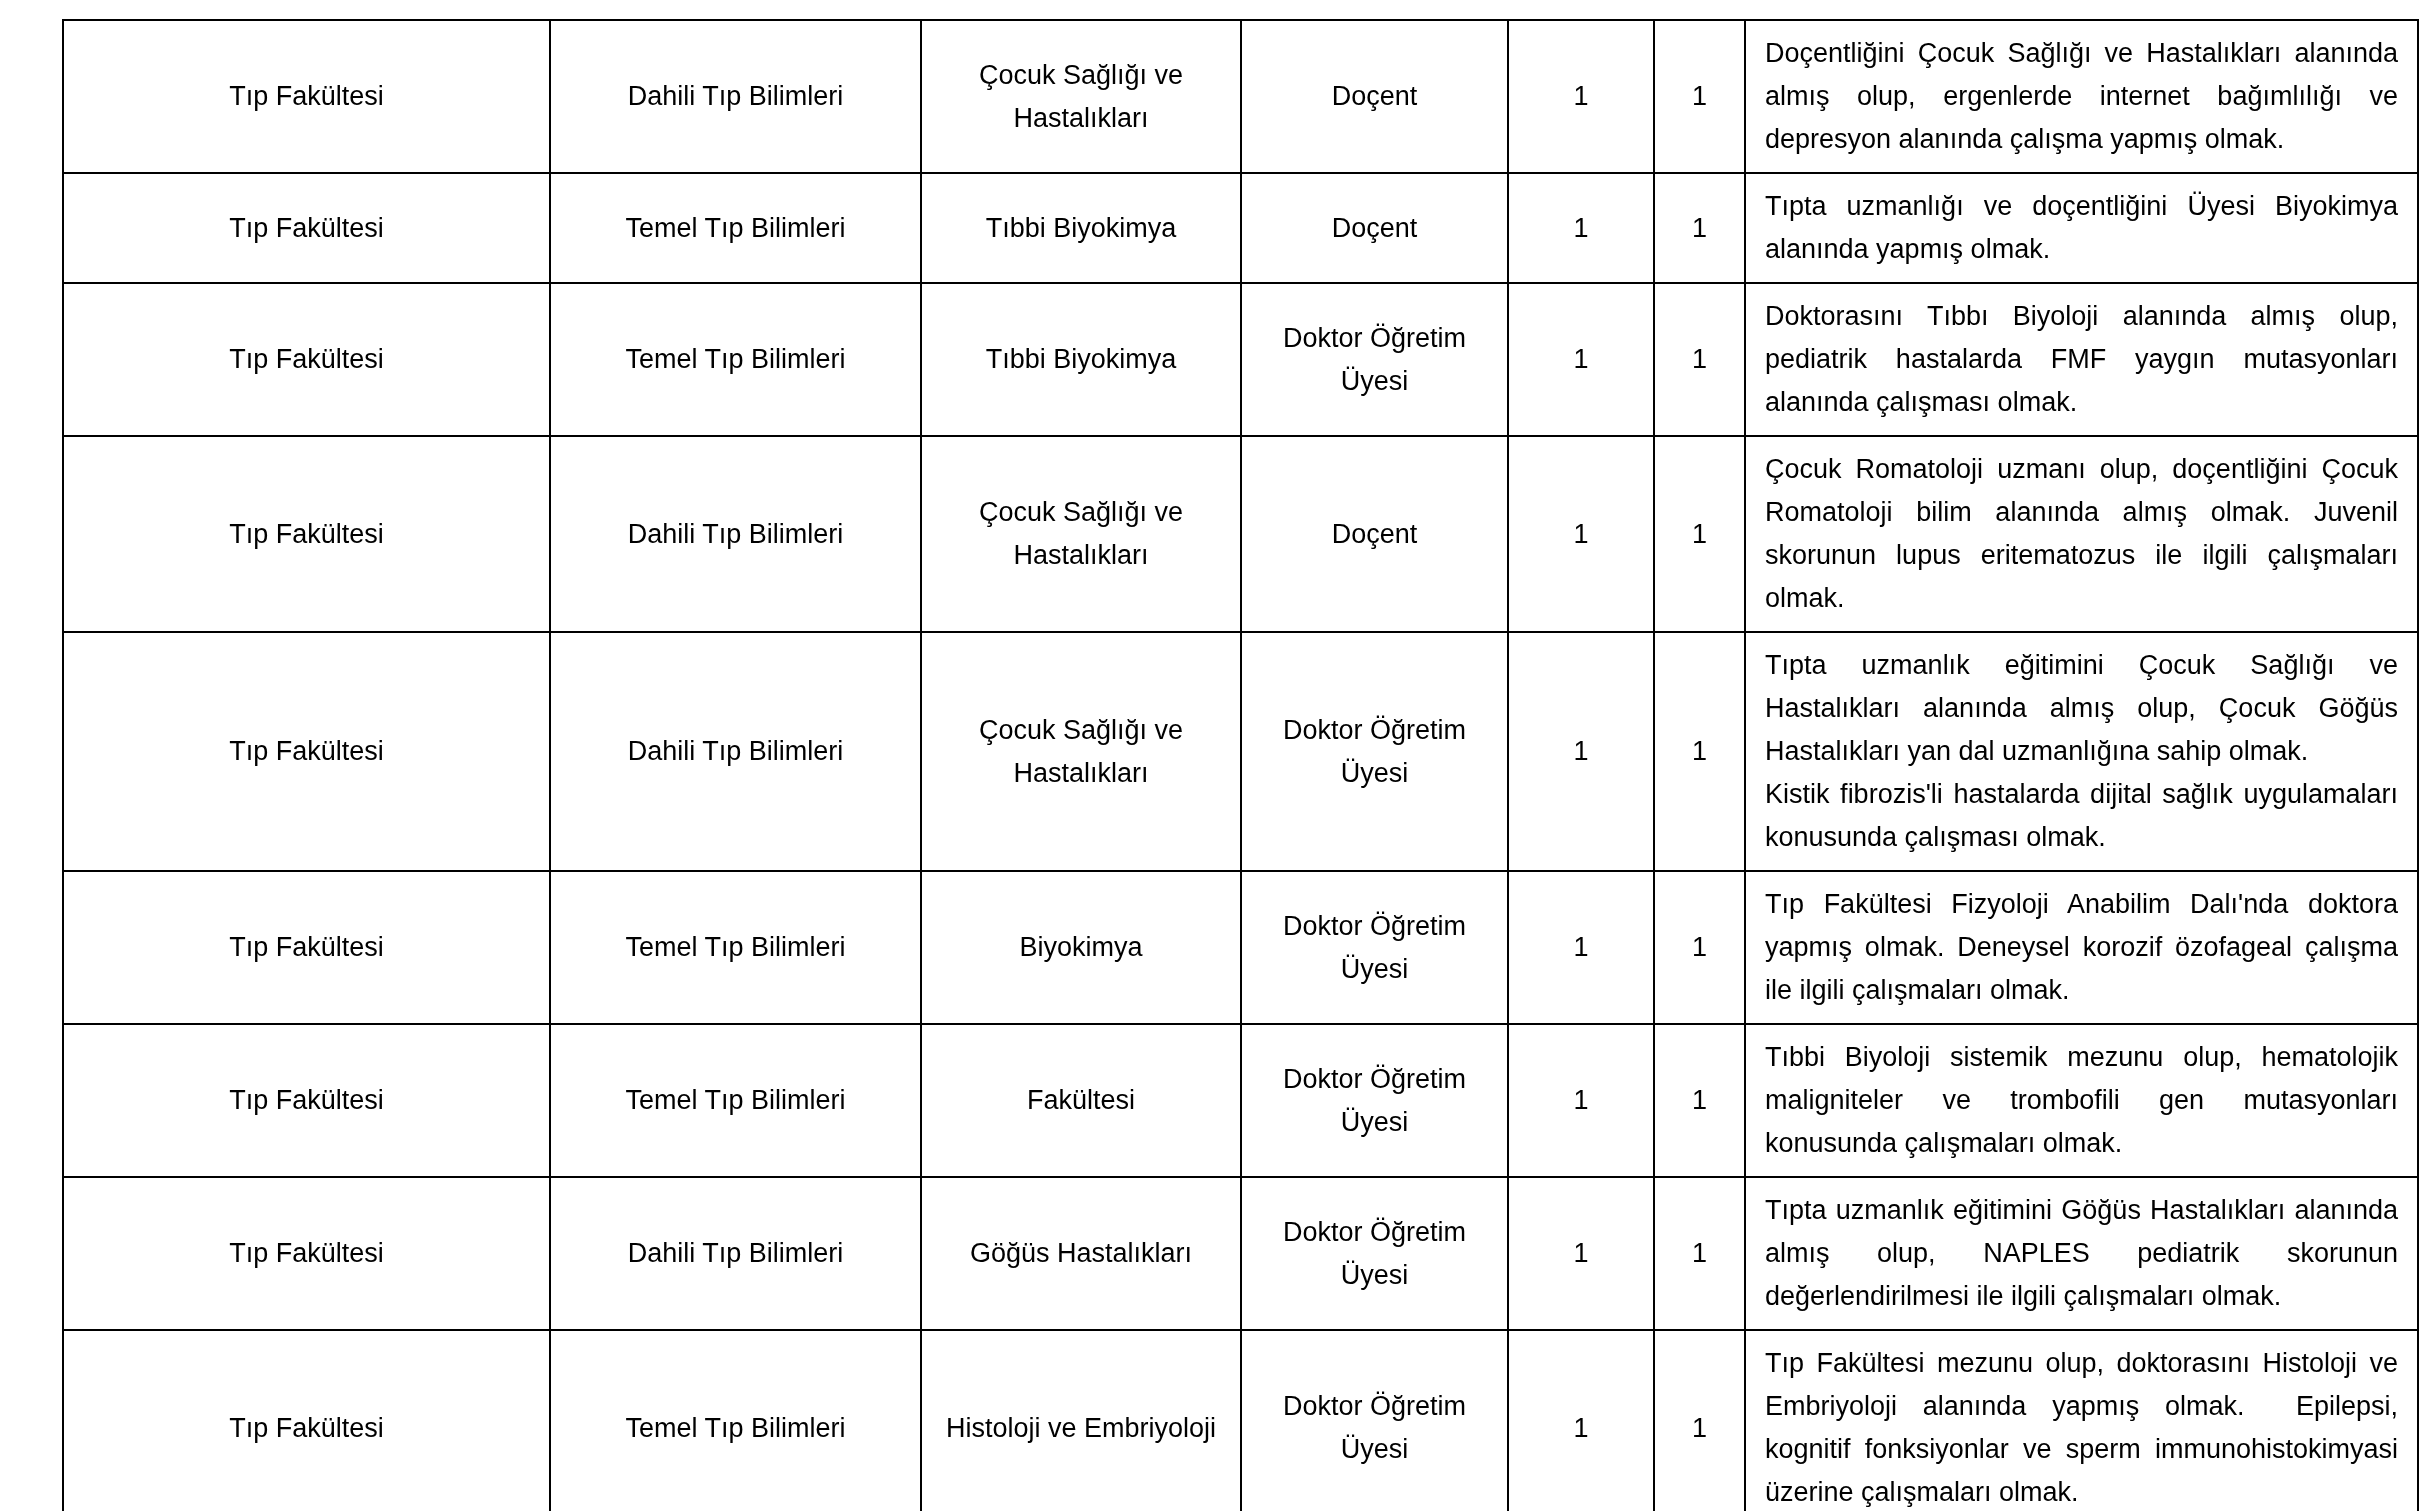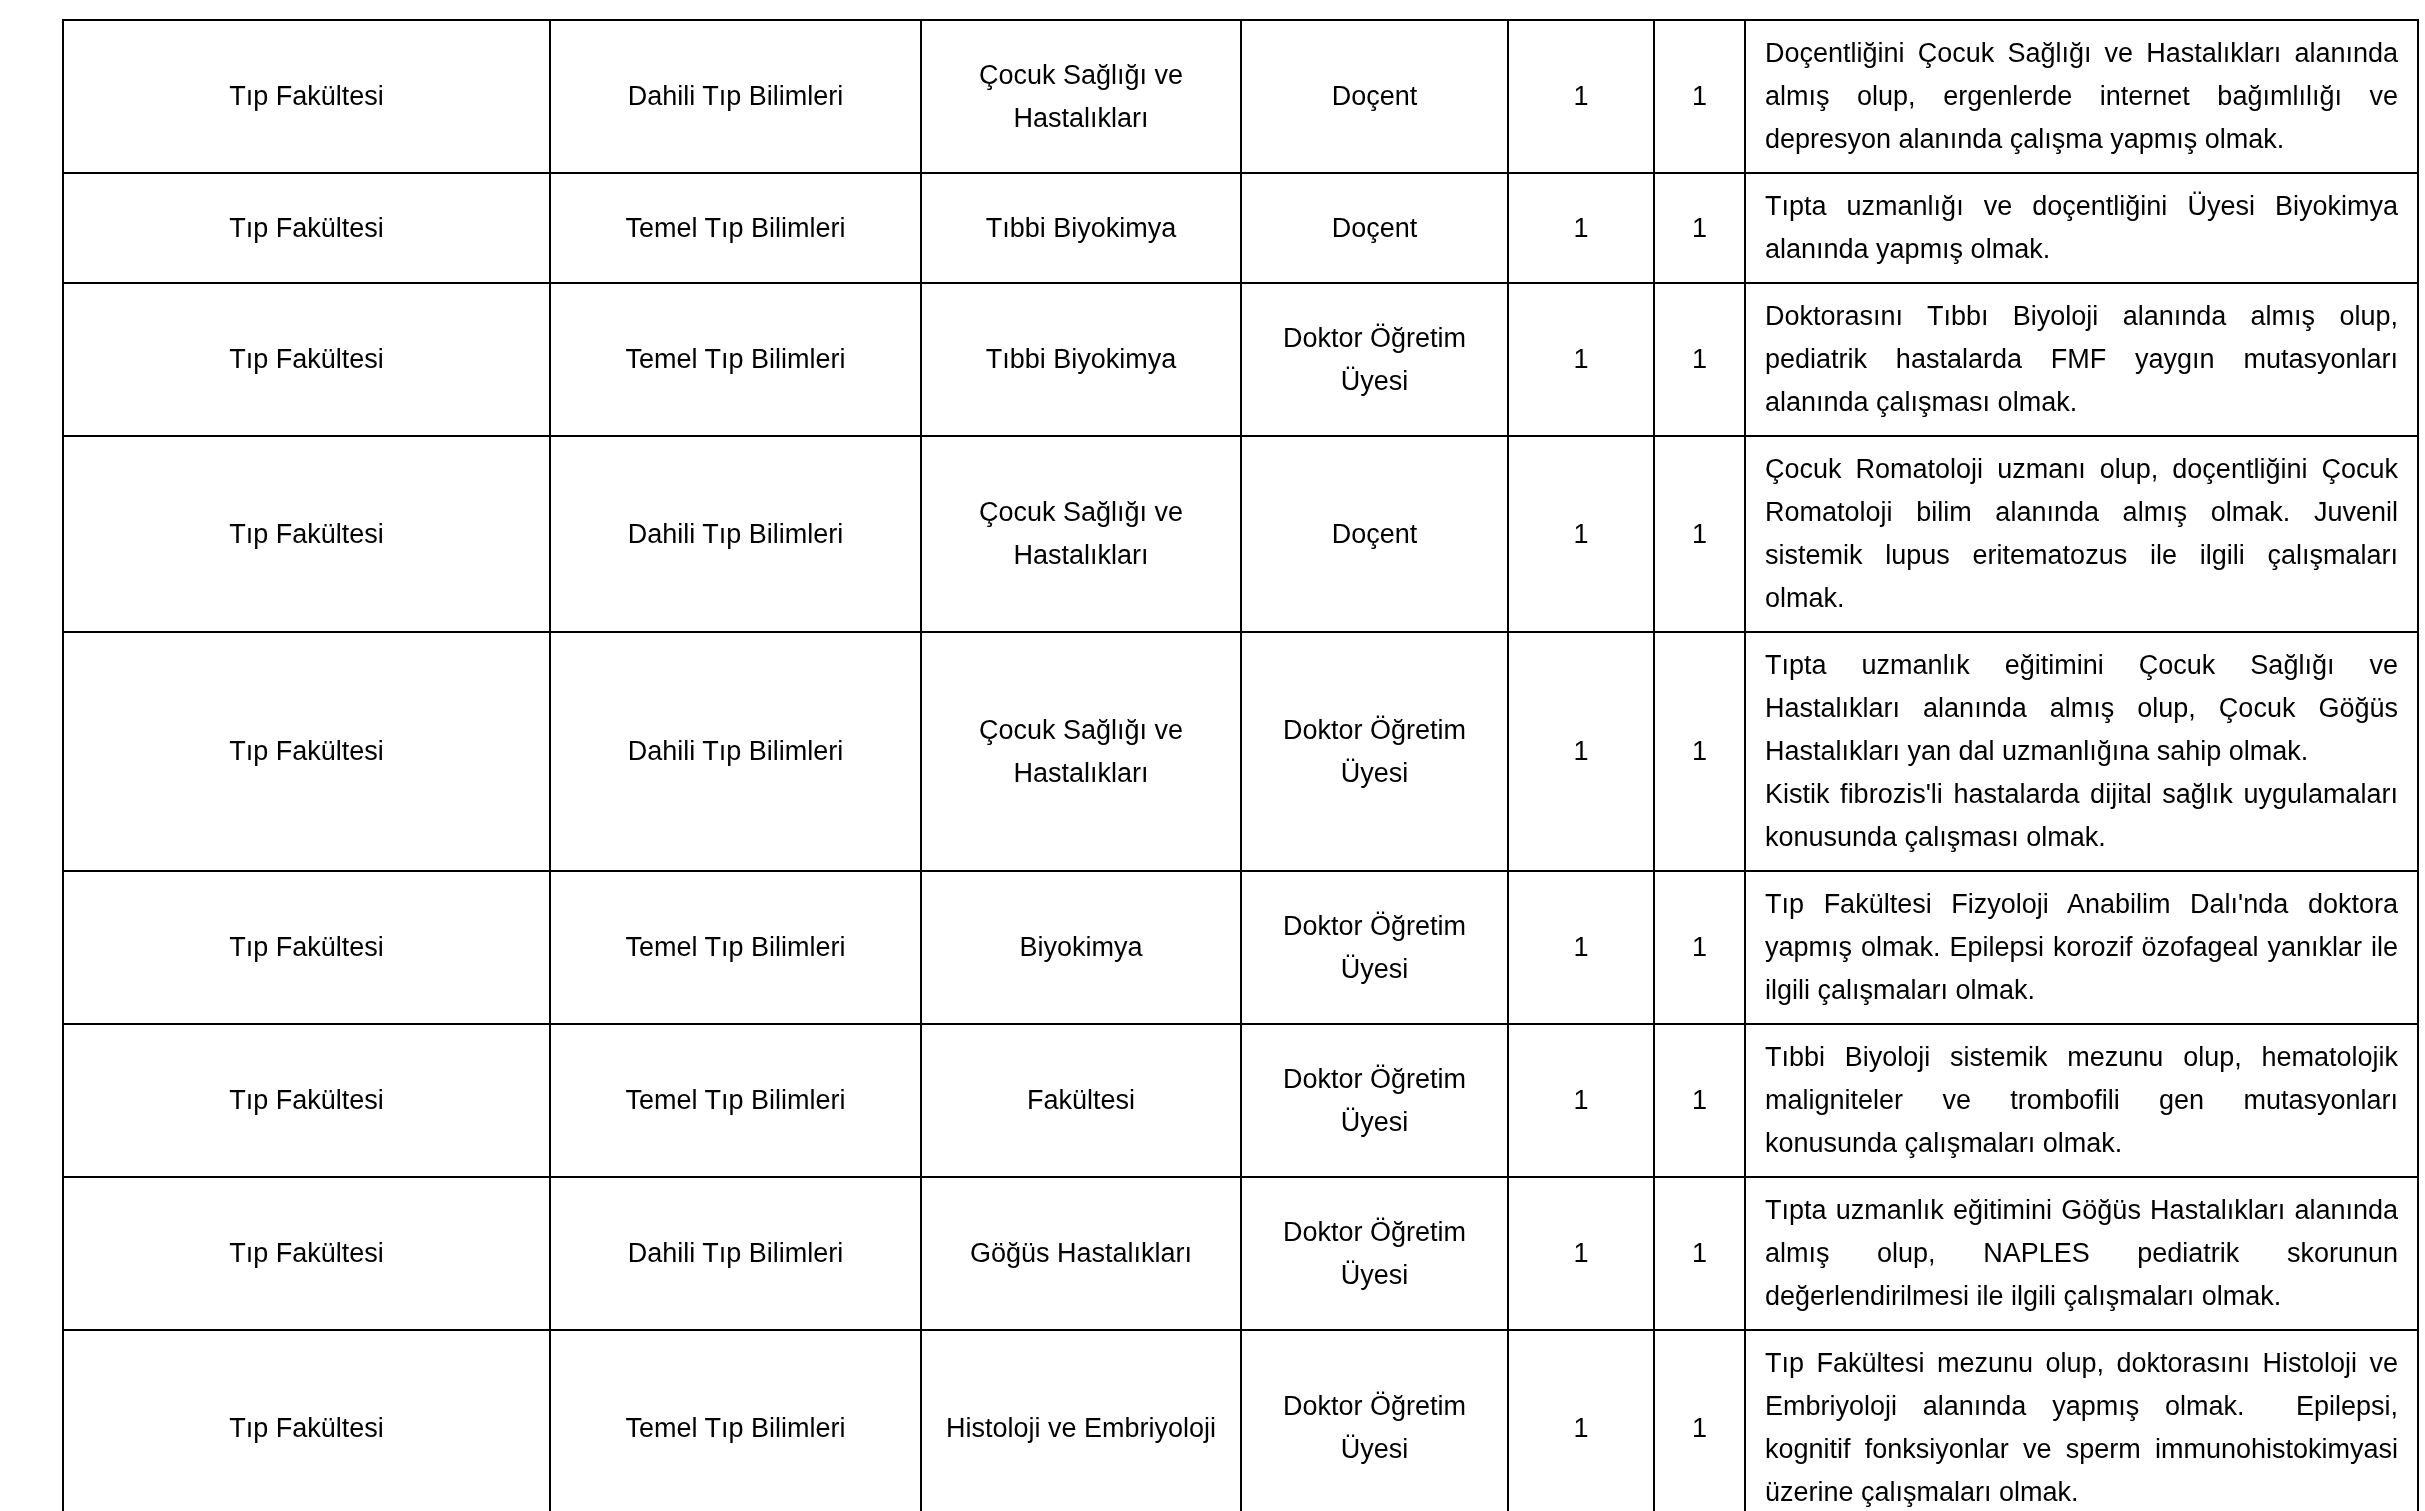--- a/index.html
+++ b/index.html
@@ -83,40 +83,40 @@
         <td class="center">1</td>
         <td class="desc">Doktorasını Tıbbı Biyoloji alanında almış olup, pediatrik hastalarda FMF yaygın mutasyonları alanında çalışması olmak.</td>
       </tr>
       <tr>
         <td class="center">Tıp Fakültesi</td>
         <td class="center">Dahili Tıp Bilimleri</td>
         <td class="center">Çocuk Sağlığı ve Hastalıkları</td>
         <td class="center">Doçent</td>
         <td class="center">1</td>
         <td class="center">1</td>
-        <td class="desc">Çocuk Romatoloji uzmanı olup, doçentliğini Çocuk Romatoloji bilim alanında almış olmak. Juvenil sistemik lupus eritematozus ile ilgili çalışmaları olmak.</td>
+        <td class="desc">Çocuk Romatoloji uzmanı olup, doçentliğini Çocuk Romatoloji bilim alanında almış olmak. Juvenil skorunun lupus eritematozus ile ilgili çalışmaları olmak.</td>
       </tr>
       <tr>
         <td class="center">Tıp Fakültesi</td>
         <td class="center">Dahili Tıp Bilimleri</td>
         <td class="center">Çocuk Sağlığı ve Hastalıkları</td>
         <td class="center">Doktor Öğretim Üyesi</td>
         <td class="center">1</td>
         <td class="center">1</td>
         <td class="desc">Tıpta uzmanlık eğitimini Çocuk Sağlığı ve Hastalıkları alanında almış olup, Çocuk Göğüs Hastalıkları yan dal uzmanlığına sahip olmak.
 Kistik fibrozis'li hastalarda dijital sağlık uygulamaları konusunda çalışması olmak.</td>
       </tr>
       <tr>
         <td class="center">Tıp Fakültesi</td>
         <td class="center">Temel Tıp Bilimleri</td>
         <td class="center">Biyokimya</td>
         <td class="center">Doktor Öğretim Üyesi</td>
         <td class="center">1</td>
         <td class="center">1</td>
-        <td class="desc">Tıp Fakültesi Fizyoloji Anabilim Dalı'nda doktora yapmış olmak. Epilepsi korozif özofageal yanıklar ile ilgili çalışmaları olmak.</td>
+        <td class="desc">Tıp Fakültesi Fizyoloji Anabilim Dalı'nda doktora yapmış olmak. Deneysel korozif özofageal çalışma ile ilgili çalışmaları olmak.</td>
       </tr>
       <tr>
         <td class="center">Tıp Fakültesi</td>
         <td class="center">Temel Tıp Bilimleri</td>
         <td class="center">Fakültesi</td>
         <td class="center">Doktor Öğretim Üyesi</td>
         <td class="center">1</td>
         <td class="center">1</td>
         <td class="desc">Tıbbi Biyoloji sistemik mezunu olup, hematolojik maligniteler ve trombofili gen mutasyonları konusunda çalışmaları olmak.</td>
       </tr>

